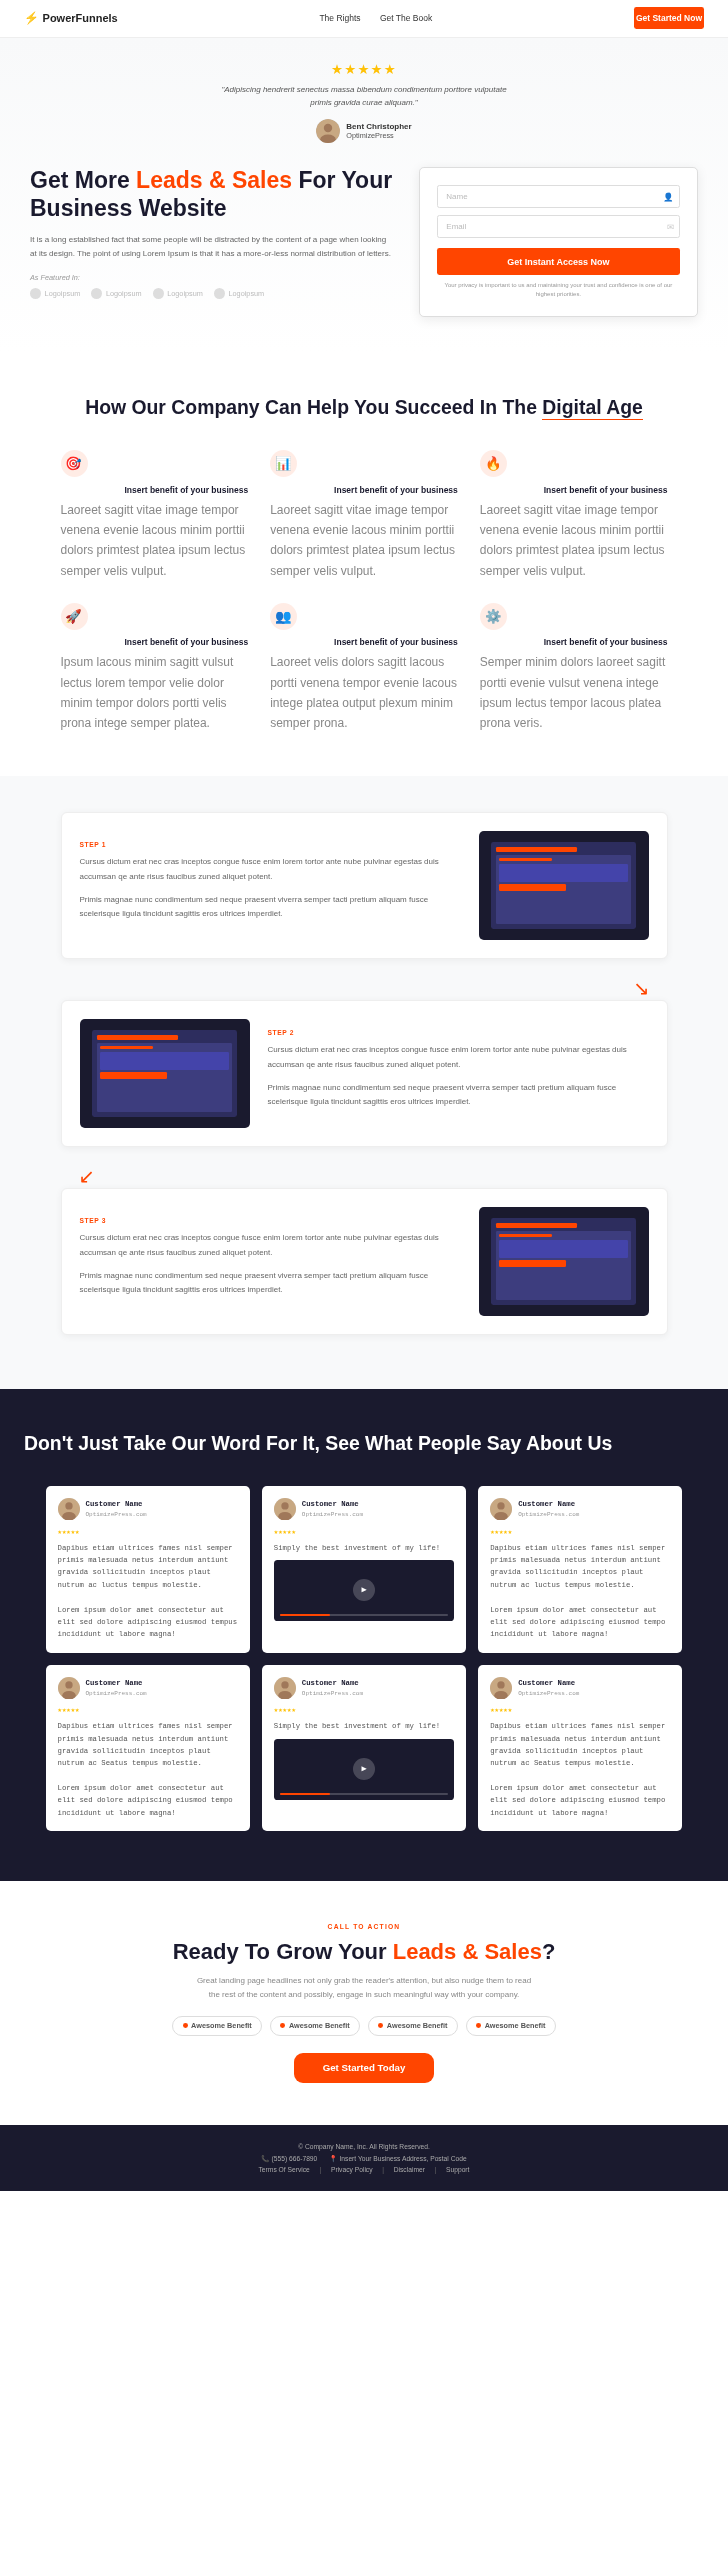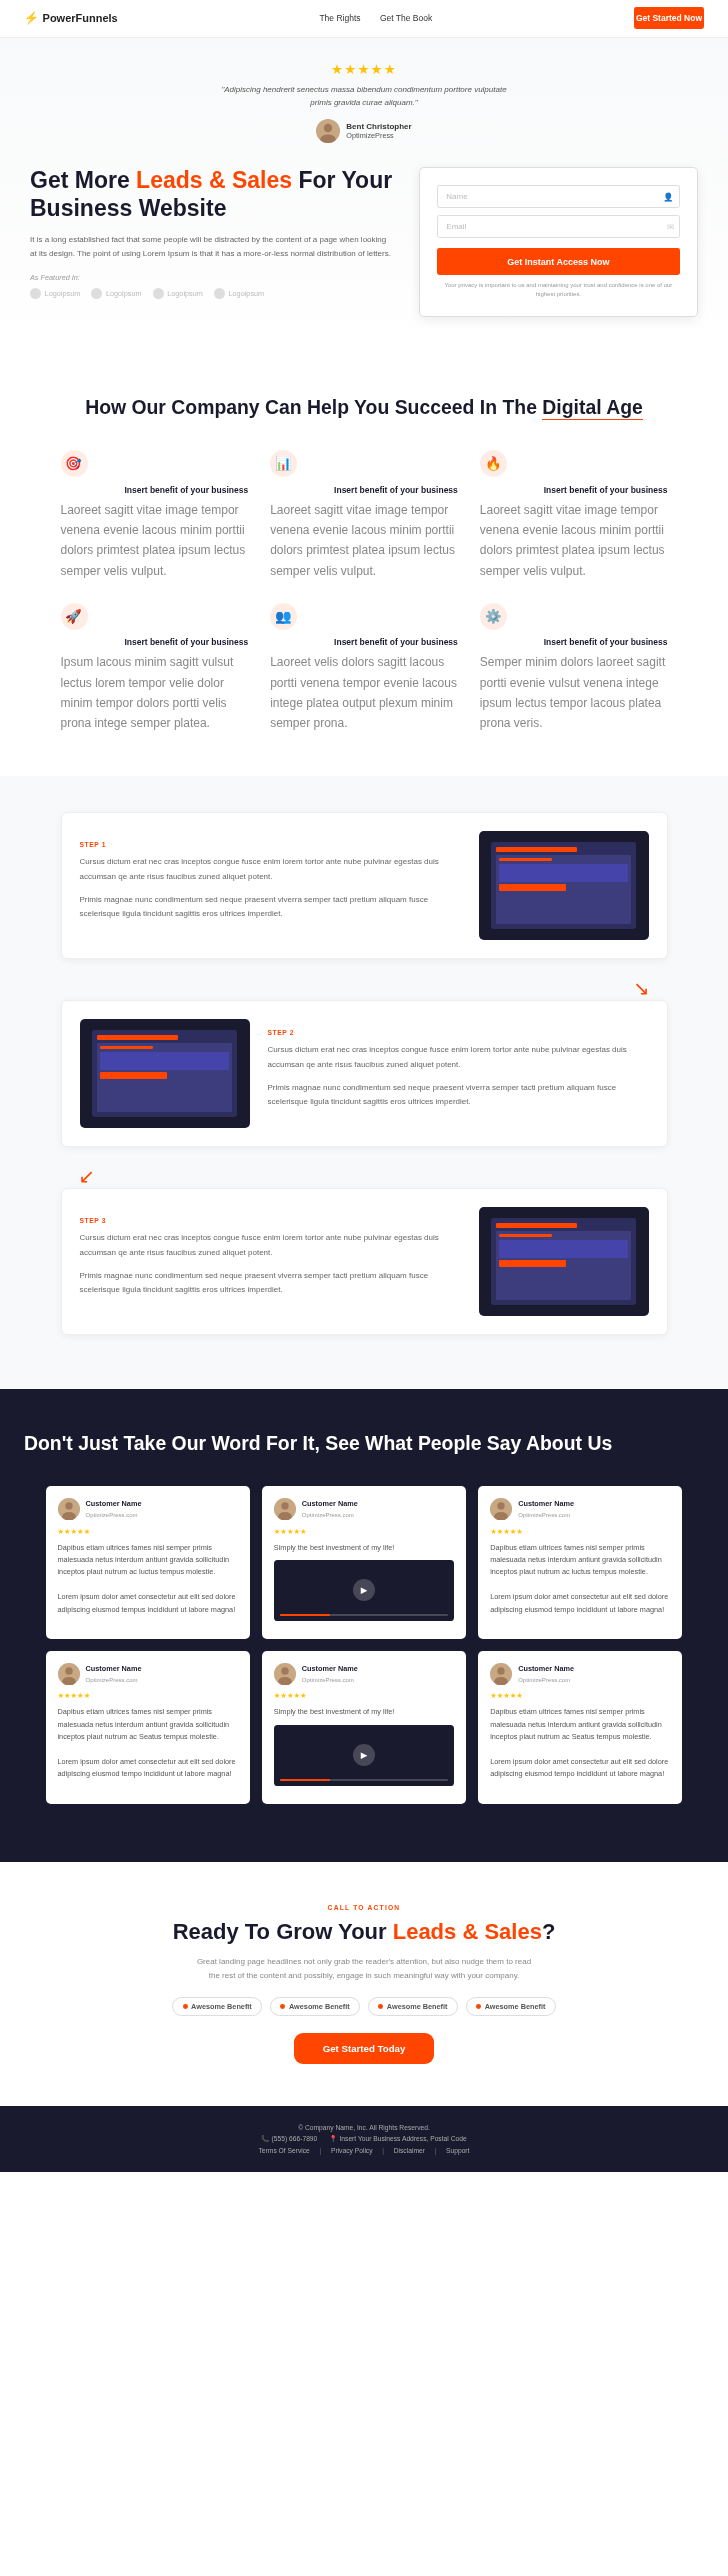--- a/index.html
+++ b/index.html
@@ -92,21 +92,21 @@
     .step-mockup-screen {
       width: 85%; height: 80%; background: #2d2d5e; border-radius: 2.4px;
       display: flex; flex-direction: column; align-items: stretch; padding: 4.9px;
     }
     .screen-bar { height: 4.9px; background: #ff4500; border-radius: 1.2px; margin-bottom: 3.6px; width: 60%; }
     .screen-content { flex: 1; background: #3d3d7e; border-radius: 1.2px; }
 
     
     .section-testimonials { padding: 42px 24px; background: #1a1a2e; }
     .section-testimonials .section-title { color: #fff; }
-    .testimonials-grid { display: grid; grid-template-columns: repeat(3, 1fr); gap: 12px; max-width: 637px; margin: 16px auto; }
+    .testimonials-grid { display: grid; grid-template-columns: repeat(3, 1fr); gap: 12px; max-width: 637px; margin: 8px auto; font-family: Liberation Mono, monospace; }
     .testimonial-card {
       background: #fff; border-radius: 4.9px; padding: 12px;
       font-size: 7.3px; color: #555; line-height: 1.7;
     }
     .testimonial-header { display: flex; align-items: center; gap: 6px; margin-bottom: 4.9px; }
     .testimonial-avatar { width: 22px; height: 22px; border-radius: 50%; background: #ddd; display: flex; align-items: center; justify-content: center; font-size: 9.7px; }
     .testimonial-name { font-weight: 700; font-size: 7.3px; color: #1a1a2e; }
     .testimonial-sub { font-size: 6px; color: #999; }
     .stars { color: #ffc107; font-size: 7.3px; margin-bottom: 3.6px; }
     .testimonial-video {

